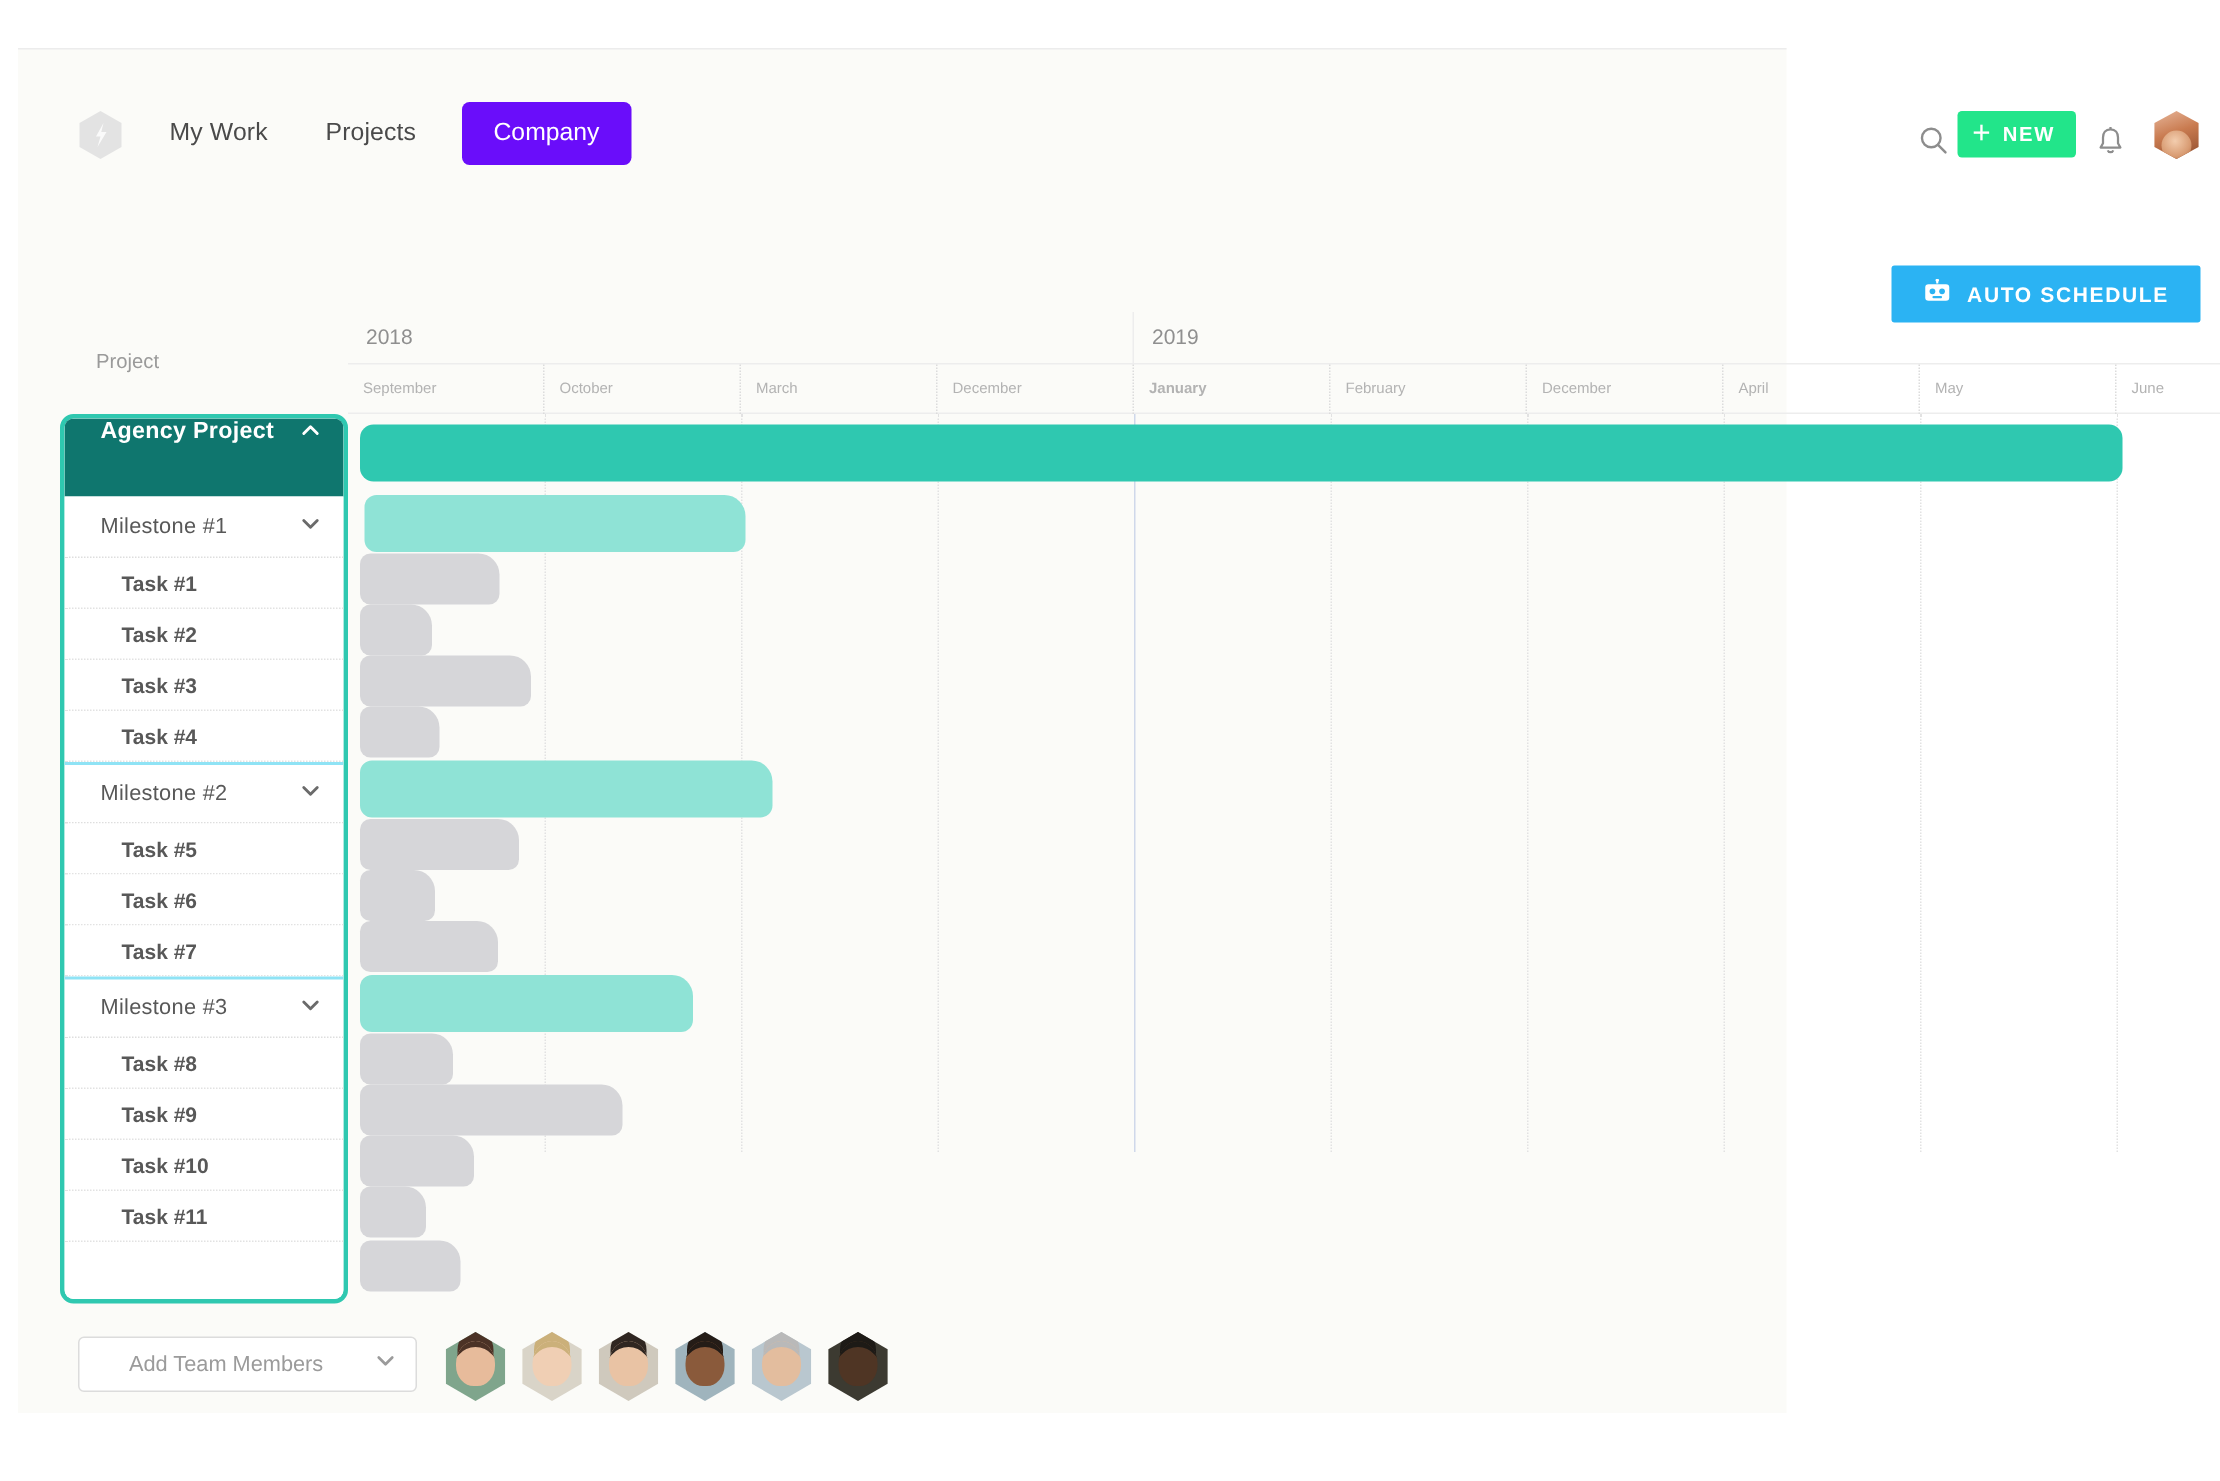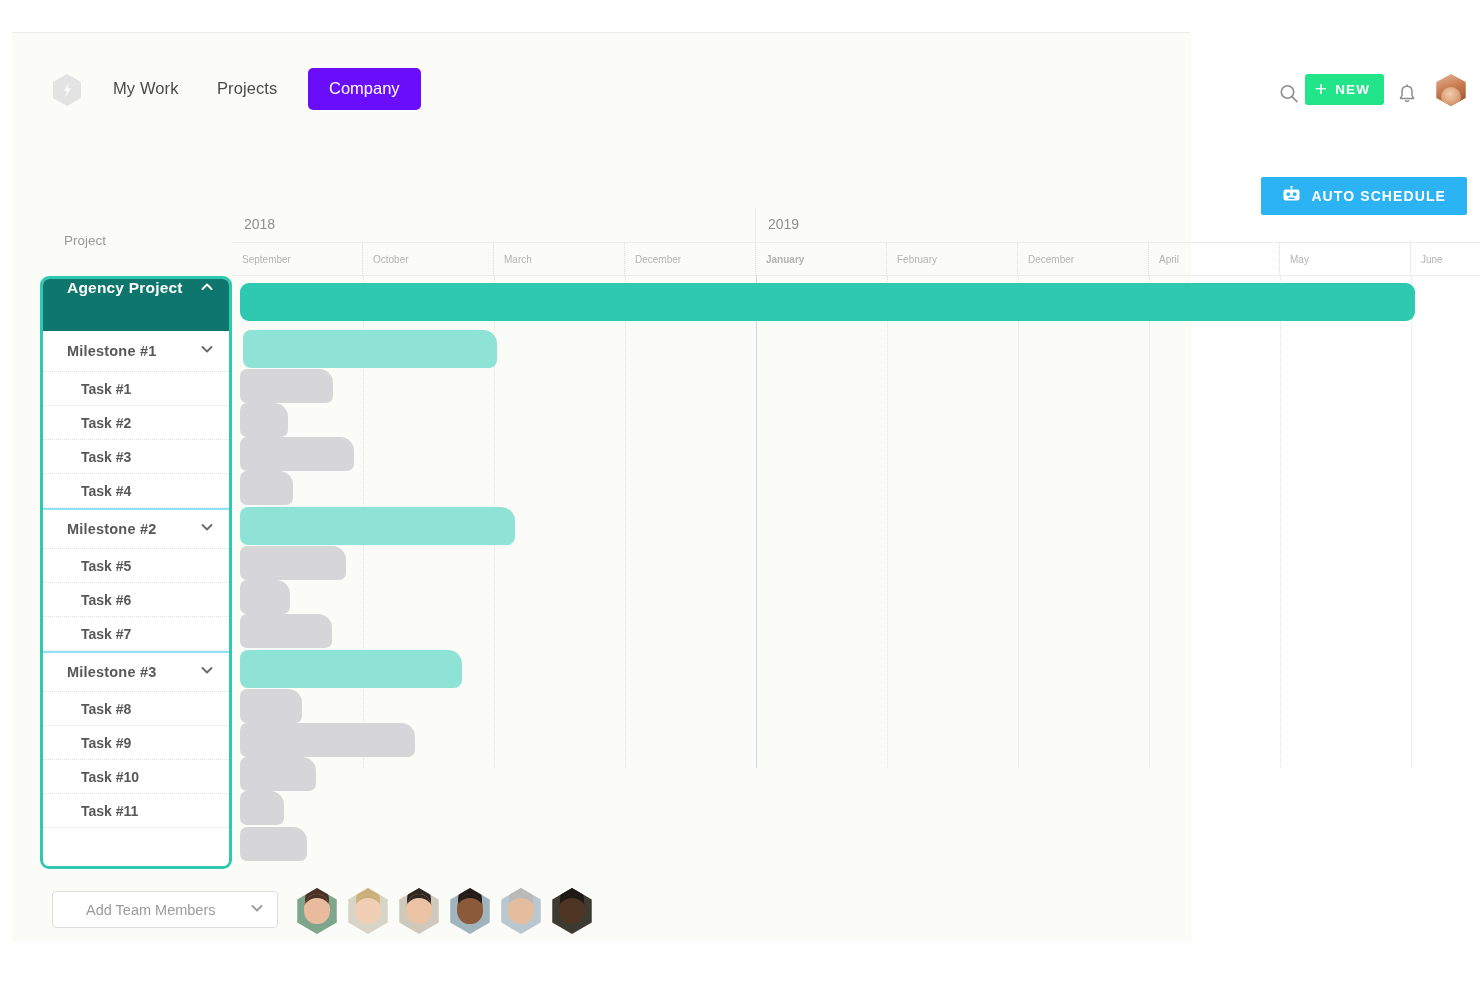--- a/index.html
+++ b/index.html
@@ -168,21 +168,21 @@
   .row-milestone {
     height: 41px;
     display: flex; align-items: center;
     padding: 0 14px 0 24px;
     background: #fff;
     border-bottom: 1px dotted #dedede;
     cursor: pointer;
   }
   .row-milestone.sep-top { border-top: 2px solid #8FE3F5; }
   .row-milestone .label {
-    color: #585858; font-size: 14.5px; font-weight: bold; letter-spacing: .2px;
+    color: #585858; font-size: 14.5px; font-weight: normal; letter-spacing: .2px;
     flex: 1;
   }
   .row-task {
     height: 34px;
     display: flex; align-items: center;
     padding-left: 38px;
     background: #fff;
     border-bottom: 1px dotted #e2e2e2;
     cursor: pointer;
     font-weight: bold;

